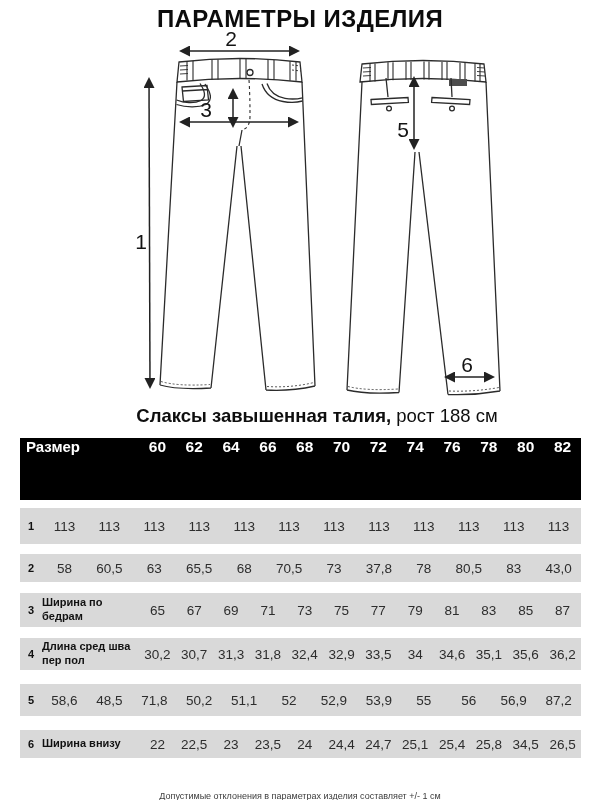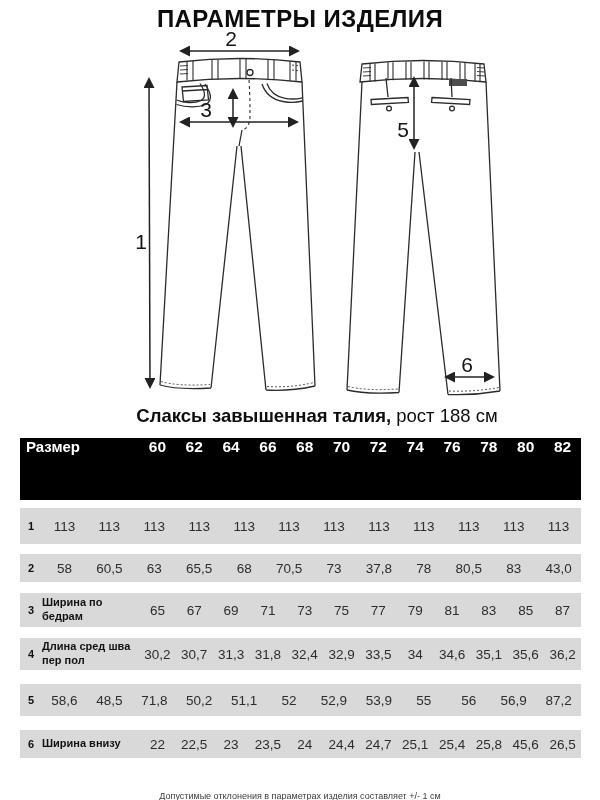--- a/index.html
+++ b/index.html
@@ -217,21 +217,21 @@
           <div class="vcell valcell">22</div>
           <div class="vcell valcell">22,5</div>
           <div class="vcell valcell">23</div>
           <div class="vcell valcell">23,5</div>
           <div class="vcell valcell">24</div>
           <div class="vcell valcell">24,4</div>
           <div class="vcell valcell">24,7</div>
           <div class="vcell valcell">25,1</div>
           <div class="vcell valcell">25,4</div>
           <div class="vcell valcell">25,8</div>
-          <div class="vcell valcell">45,6</div>
+          <div class="vcell valcell">34,5</div>
           <div class="vcell valcell">26,5</div>
         </div>
       </div>
   </div>
 
   <div class="footnote">Допустимые отклонения в параметрах изделия составляет +/- 1 см</div>
 
 </div>
 
 </body></html>

